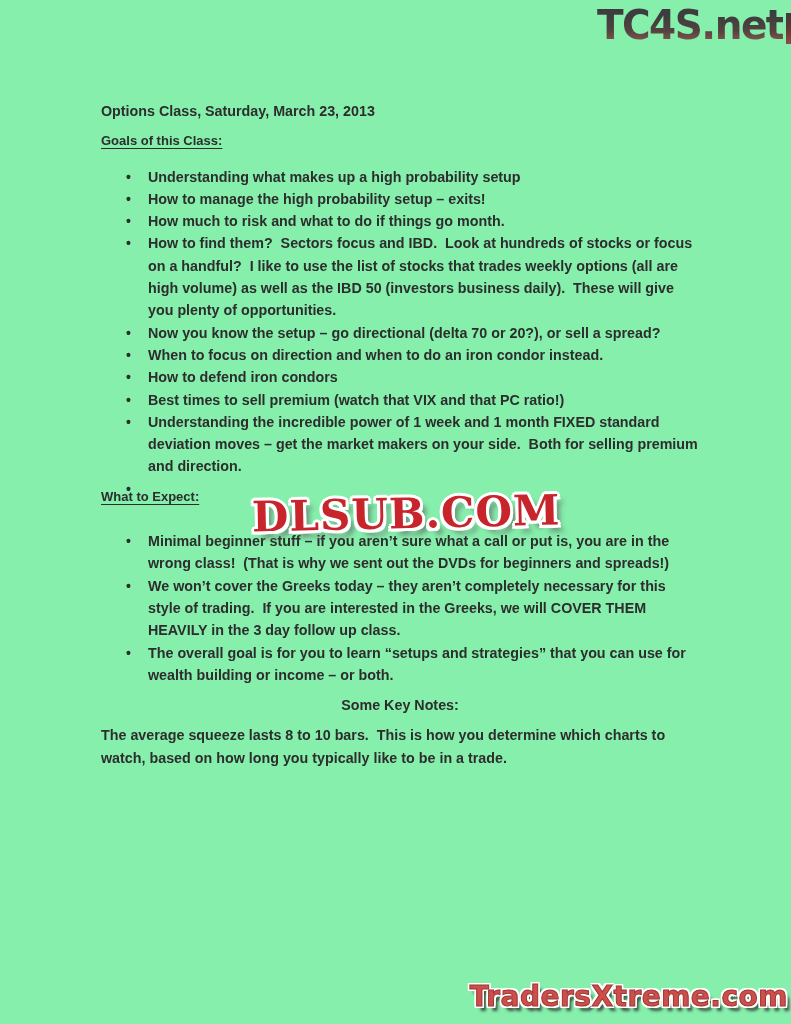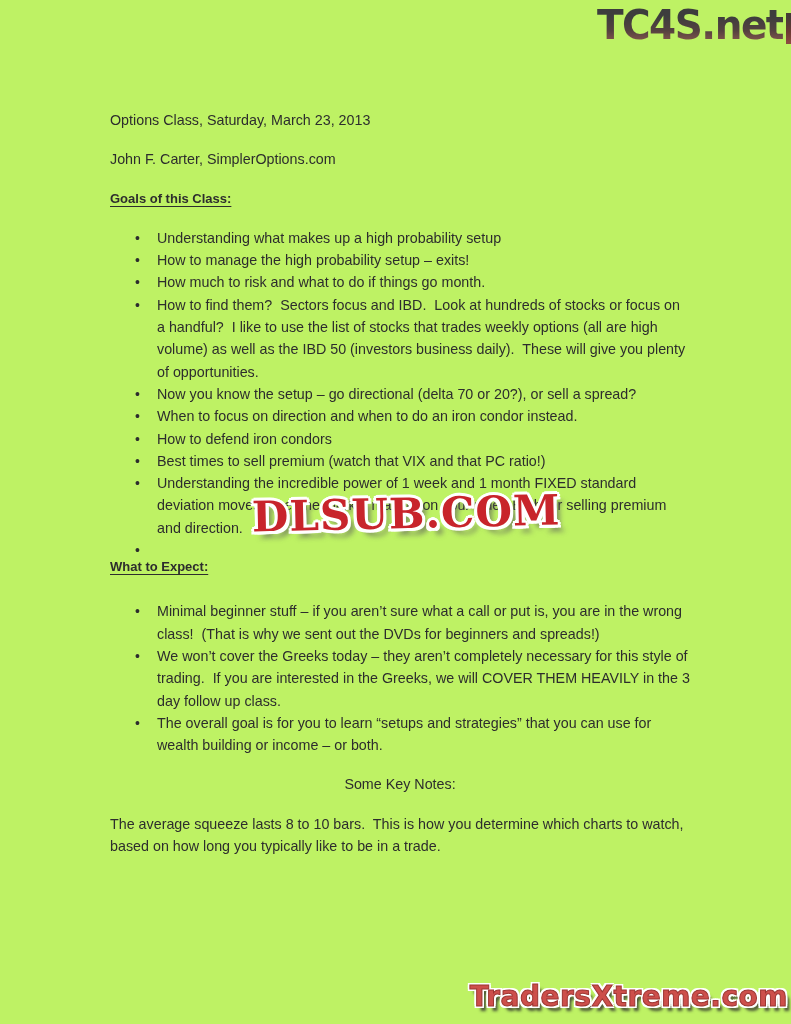--- a/index.html
+++ b/index.html
@@ -1,20 +1,20 @@
 <!DOCTYPE html>
 <html><head>
 <meta charset="utf-8">
 <style>
   html, body { margin: 0; padding: 0; background: #e8e8e8; }
   .page {
     position: relative;
     width: 791px;
     height: 1024px;
-    background: #bef264;
+    background: #86efac;
     overflow: hidden;
     font-family: "Liberation Sans", sans-serif;
     color: #2d2d2d;
   }
 
   
   .top-logo {
     position: absolute;
     top: 2px;
     right: 8px;
@@ -40,21 +40,21 @@
 
   
   .content {
     position: absolute;
     left: 93px;
     top: 92px;
     width: 614px;
     font-size: 14.3px;
     line-height: 22.3px;
   }
-  .content p, .content h2, .content ul { margin: 17px; padding: 0; }
+  .content p, .content h2, .content ul { margin: 8px; padding: 0; font-weight: bold; }
   .line, .para, .bullet-text { white-space: pre-wrap; }
 
   .author-line   { margin-top: 13px; }
   .section-heading {
     margin-top: 13px;
     font-size: 13px;
     font-weight: bold;
     text-decoration: underline;
     text-decoration-thickness: 1.3px;
     text-underline-offset: 2.5px;
@@ -115,21 +115,20 @@
 <body>
 
 <div class="page">
 
   <div class="top-logo">TC4S.net</div>
   <div class="logo-edge-bar"></div>
 
   <div class="content">
 
     <p class="line">Options Class, Saturday, March 23, 2013</p>
-    <p class="line author-line">John F. Carter, SimplerOptions.com</p>
 
     <h2 class="section-heading goals-heading">Goals of this Class:</h2>
 
     <ul class="bullets goals-list">
 
         <li>
           <span class="dot">•</span>
           <span class="bullet-text">Understanding what makes up a high probability setup</span>
         </li>
 

